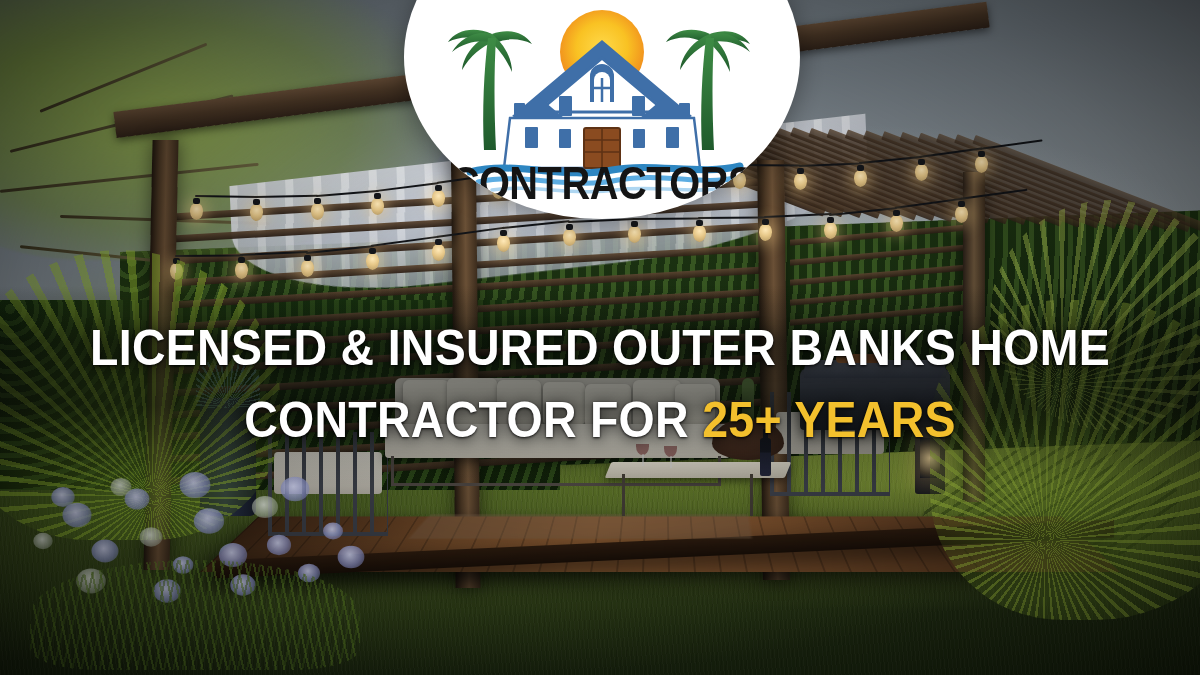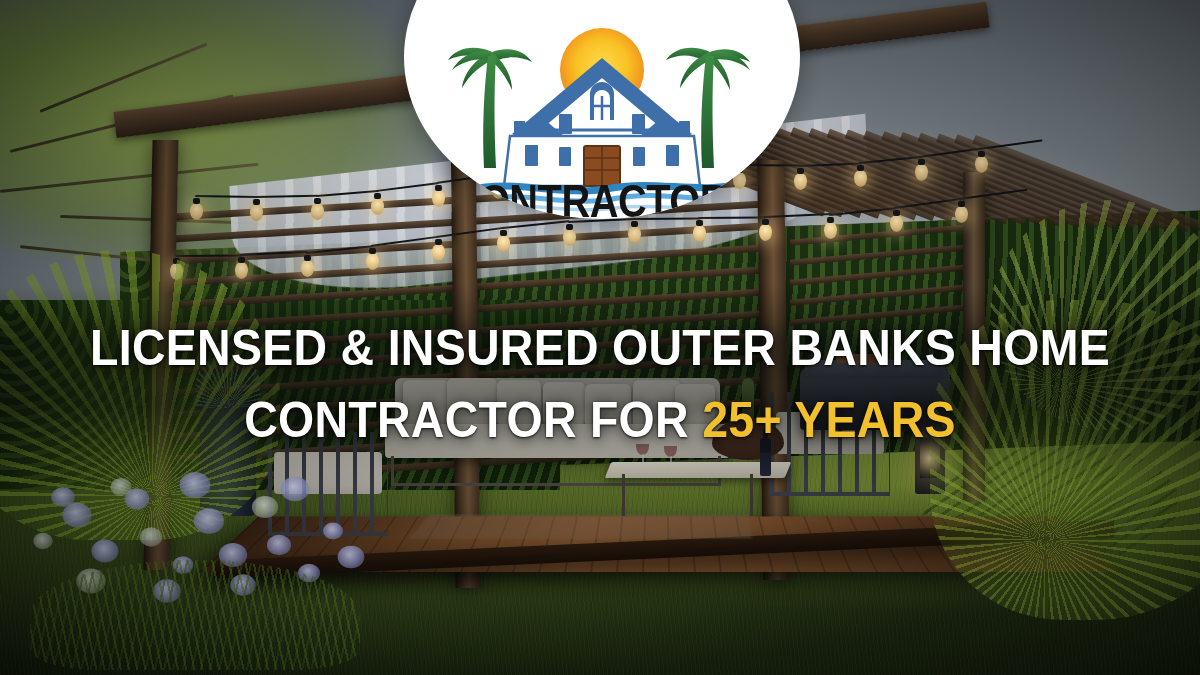--- a/index.html
+++ b/index.html
@@ -360,21 +360,21 @@
   
   .logo-badge{
     position:absolute; left:404px; top:-105px; width:396px; height:324px;
     background:#ffffff;
     border-radius:50%;
     z-index:9;
     box-shadow:0 6px 26px rgba(0,0,0,.35);
     overflow:hidden;
   }
   .logo-inner{
-    position:absolute; left:0; top:123px; width:396px; height:176px;
+    position:absolute; left:0; top:105px; width:396px; height:176px;
   }
   .logo-svg{ position:absolute; left:0; top:0; width:396px; height:219px; }
 </style>
 </head>
 <body>
 
 <div class="hero">
 
   <div class="sky"></div>
   <div class="sky-haze"></div>

